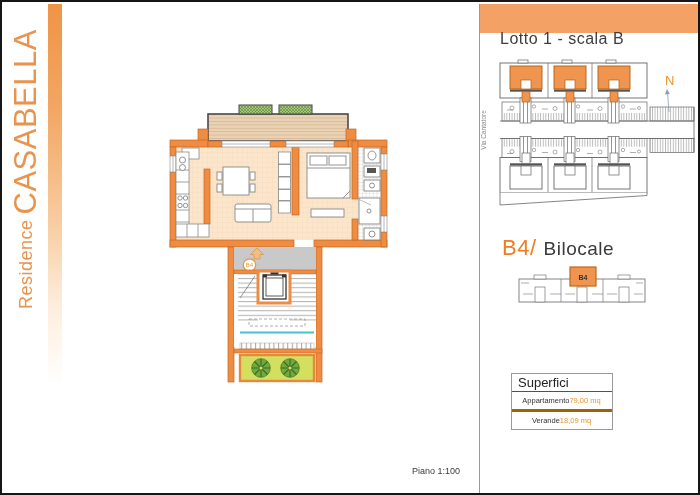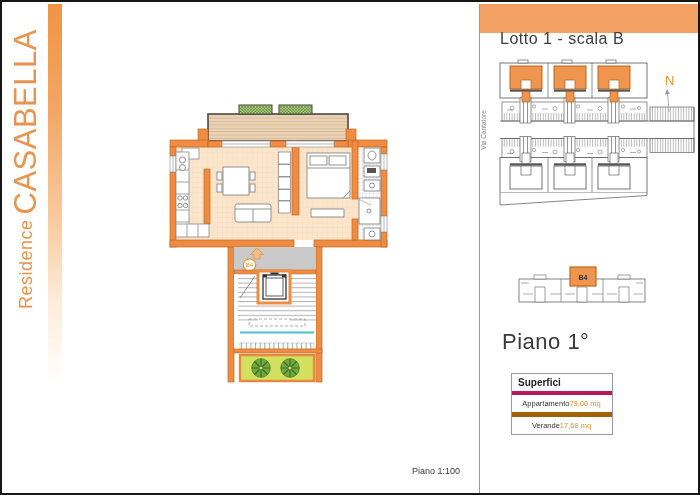--- a/index.html
+++ b/index.html
@@ -31,24 +31,24 @@
   #floorplan{position:absolute;left:150px;top:95px;width:340px;height:295px;}
   #siteplan{position:absolute;left:478px;top:52px;width:222px;height:162px;}
   #stripplan{position:absolute;left:505px;top:256px;width:150px;height:50px;}
   
   #unit-heading{position:absolute;left:500px;top:233px;display:flex;align-items:baseline;gap:7px;}
   #unit-heading .code{font-size:22px;color:#ed7d1f;letter-spacing:.5px;}
   #unit-heading .type{font-size:19px;color:#3a3a3a;letter-spacing:.5px;}
   #floor-heading{position:absolute;left:500px;top:327px;font-size:22px;color:#3a3a3a;letter-spacing:.5px;}
   
   #surfaces{position:absolute;left:509px;top:371px;width:100px;border:1px solid #999;background:#fff;}
-  #surfaces .hd{height:17px;line-height:17px;padding-left:6px;font-size:10px;color:#222;border-bottom:4px solid #be185d;font-weight:bold;}
+  #surfaces .hd{height:17px;line-height:17px;padding-left:6px;font-size:13px;color:#222;border-bottom:1px solid #be185d;}
   #surfaces .row{height:17px;display:flex;justify-content:center;align-items:center;
     padding:0 7px 0 6px;font-size:7.5px;color:#333;}
-  #surfaces .row + .row{border-top:5px solid #a16207;}
+  #surfaces .row + .row{border-top:3px solid #a16207;}
   #surfaces .val{color:#e8952f;}
   #scale-note{position:absolute;left:410px;top:464px;font-size:9px;color:#3a3a3a;}
 </style>
 </head>
 <body>
 
 <div id="page">
 
   <div id="brand">
     <span class="small">Residence</span>
@@ -357,48 +357,51 @@
 
     <text x="484" y="131" transform="rotate(-90 484 131)" text-anchor="middle" font-size="6.5" fill="#888" font-family="Liberation Sans, sans-serif">Via Cantatore</text>
 
     <g>
       <text x="663" y="86" font-size="13" fill="#e8952f" font-family="Liberation Sans, sans-serif">N</text>
       <path d="M667 113L665.5 93" stroke="#90a0b0" stroke-width="0.8" fill="none"></path>
       <path d="M665 90l-2.2 5.5 5-0.6z" fill="#90a0b0"></path>
     </g>
   </svg>
 
+  <div id="unit-heading">
+    <span class="code">B4/</span>
+    <span class="type">Bilocale</span>
+  </div>
 
   <svg id="stripplan" viewBox="505 256 150 50">
     <g fill="#fff" stroke="#777" stroke-width="0.9">
       <rect x="517" y="277" width="126" height="23"></rect>
       <rect x="532" y="273" width="12" height="4" stroke-width="0.7"></rect>
       <rect x="616" y="273" width="12" height="4" stroke-width="0.7"></rect>
       <path d="M559 277V300M601 277V300" stroke-width="0.7"></path>
       <rect x="533" y="285" width="10" height="15" stroke-width="0.7"></rect>
       <rect x="575" y="285" width="10" height="15" stroke-width="0.7"></rect>
       <rect x="617" y="285" width="10" height="15" stroke-width="0.7"></rect>
       <path d="M521 292h10M548 292h11M563 292h10M590 292h11M605 292h10M632 292h9" stroke-width="0.6"></path>
       <path d="M519 281h8M634 281h7" stroke-width="0.6"></path>
     </g>
     <g>
       <rect x="568" y="265" width="26" height="19" fill="#f0954f" stroke="#c06818" stroke-width="1.2"></rect>
       <text x="581" y="277.5" text-anchor="middle" font-size="7" fill="#333" font-weight="bold" font-family="Liberation Sans, sans-serif">B4</text>
     </g>
   </svg>
 
-  <div id="floor-heading">Piano 1°</div>
 
   <div id="surfaces">
     <div class="hd">Superfici</div>
     <div class="row">
       <span>Appartamento</span>
       <span class="val">79,00 mq</span>
     </div>
     <div class="row">
       <span>Verande</span>
-      <span class="val">17,68 mq</span>
+      <span class="val">18,09 mq</span>
     </div>
   </div>
 
   <div id="scale-note">Piano 1:100</div>
 
 </div>
 
 </body></html>

